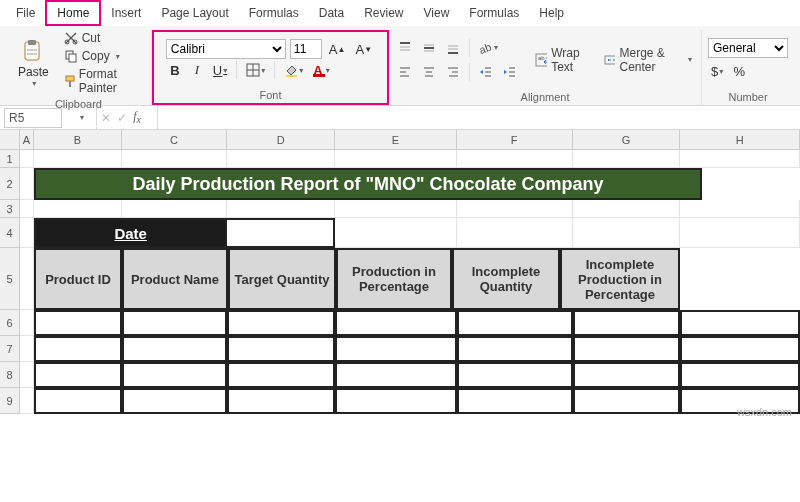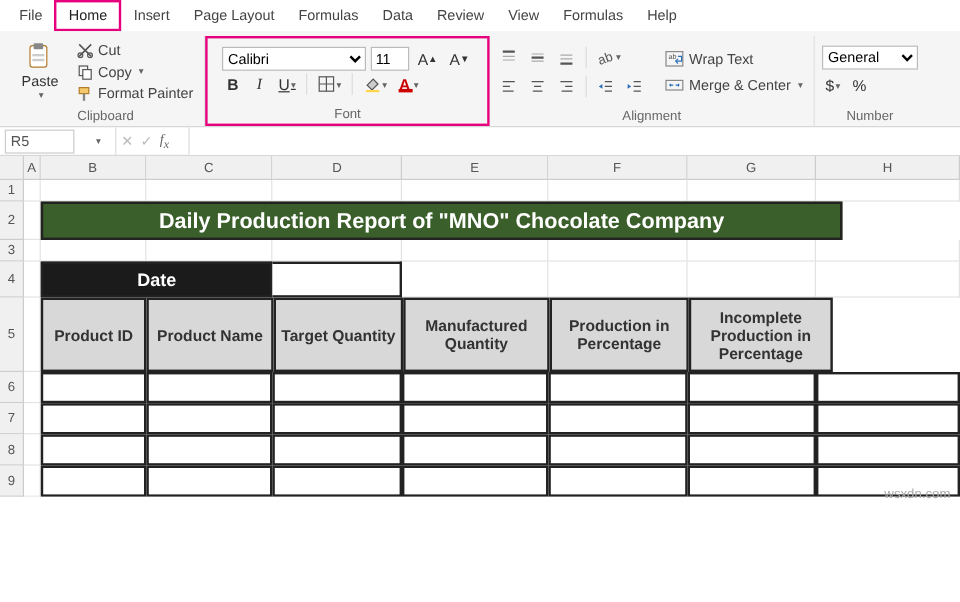--- a/index.html
+++ b/index.html
@@ -109,21 +109,21 @@
   .drop-arr { font-size: 8px; color: #666; margin-left: 1px; }
   
   .align-grid {
     display: flex;
     flex-direction: column;
     gap: 4px;
   }
   .align-row { display: flex; align-items: center; gap: 4px; }
   .align-col2 {
     display: flex;
-    flex-direction: column;
+    flex-direction: row;
     gap: 6px;
     margin-left: 6px;
   }
   .align-item { display: flex; align-items: center; gap: 4px; font-size: 12px; color: #444; padding: 1px 3px; }
   
   .num-grid { display: flex; flex-direction: column; gap: 4px; }
   select.numfmt { width: 80px; }
   
   .fbar {
     display: flex;
@@ -191,20 +191,21 @@
     font-weight: 600;
     font-size: 18px;
     display: flex; align-items: center; justify-content: center;
     border: 2px solid #222;
   }
   
   .date-hdr {
     background: #1b1b1b; color: #fff; font-weight: 600; font-size: 15px;
     display: flex; align-items: center; justify-content: center;
     border: 2px solid #222;
+    text-decoration: underline;
   }
   .date-blank { background: #fff; border: 2px solid #222; border-left: none; }
   
   .colhdr-cell {
     background: #d8d8d8; font-weight: bold; font-size: 13px; text-align: center;
     display: flex; align-items: center; justify-content: center;
     padding: 2px 4px; border: 2px solid #222;
   }
   
   .data-cell { border: 2px solid #222; }
@@ -499,22 +500,22 @@
       <div class="cell cG r4h"></div>
       <div class="cell cH r4h"></div>
     </div>
 
     <div class="row r5h">
       <div class="rh r5h">5</div>
       <div class="cell cA r5h"></div>
       <div class="colhdr-cell cB r5h">Product ID</div>
       <div class="colhdr-cell cC r5h">Product Name</div>
       <div class="colhdr-cell cD r5h">Target Quantity</div>
-      <div class="colhdr-cell cE r5h">Manufactured Quantity</div>
       <div class="colhdr-cell cF r5h">Production in Percentage</div>
+      <div class="colhdr-cell cG r5h">Incomplete Quantity</div>
       <div class="colhdr-cell cH r5h">Incomplete Production in Percentage</div>
     </div>
 
     <div class="row rSm">
       <div class="rh rSm">6</div>
       <div class="cell cA rSm"></div>
       <div class="data-cell cB rSm"></div>
       <div class="data-cell cC rSm"></div>
       <div class="data-cell cD rSm"></div>
       <div class="data-cell cE rSm"></div>

